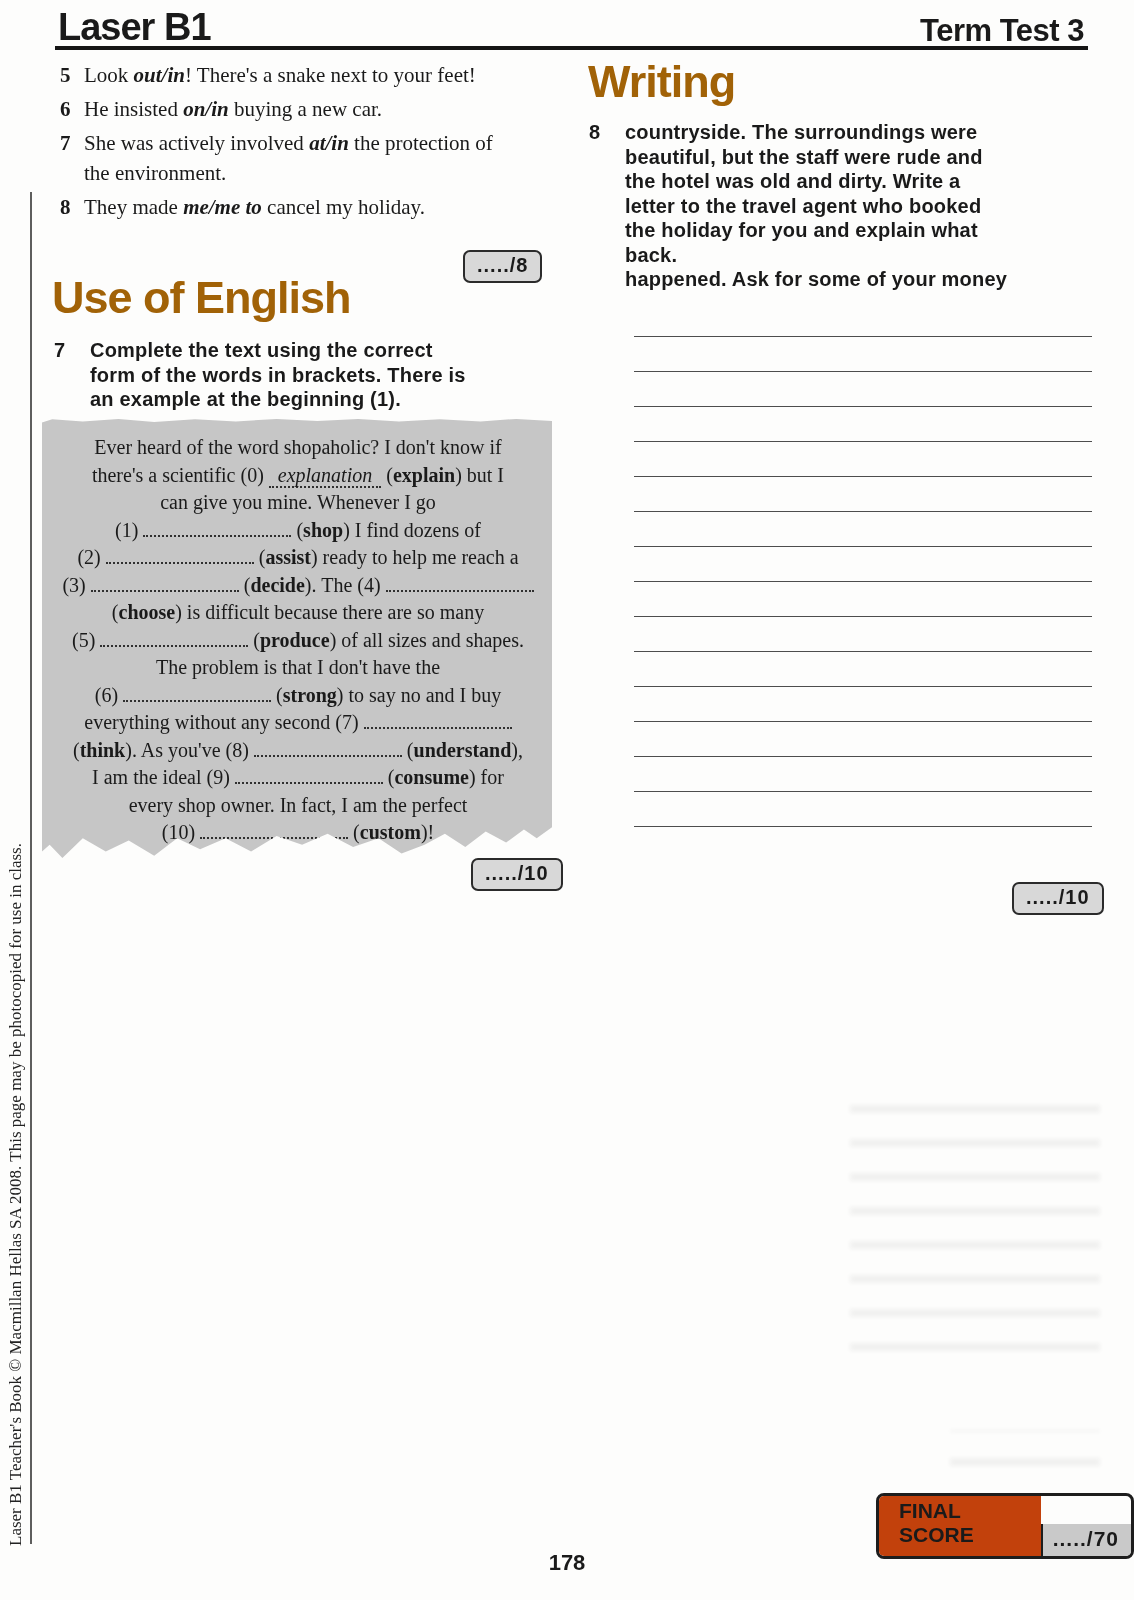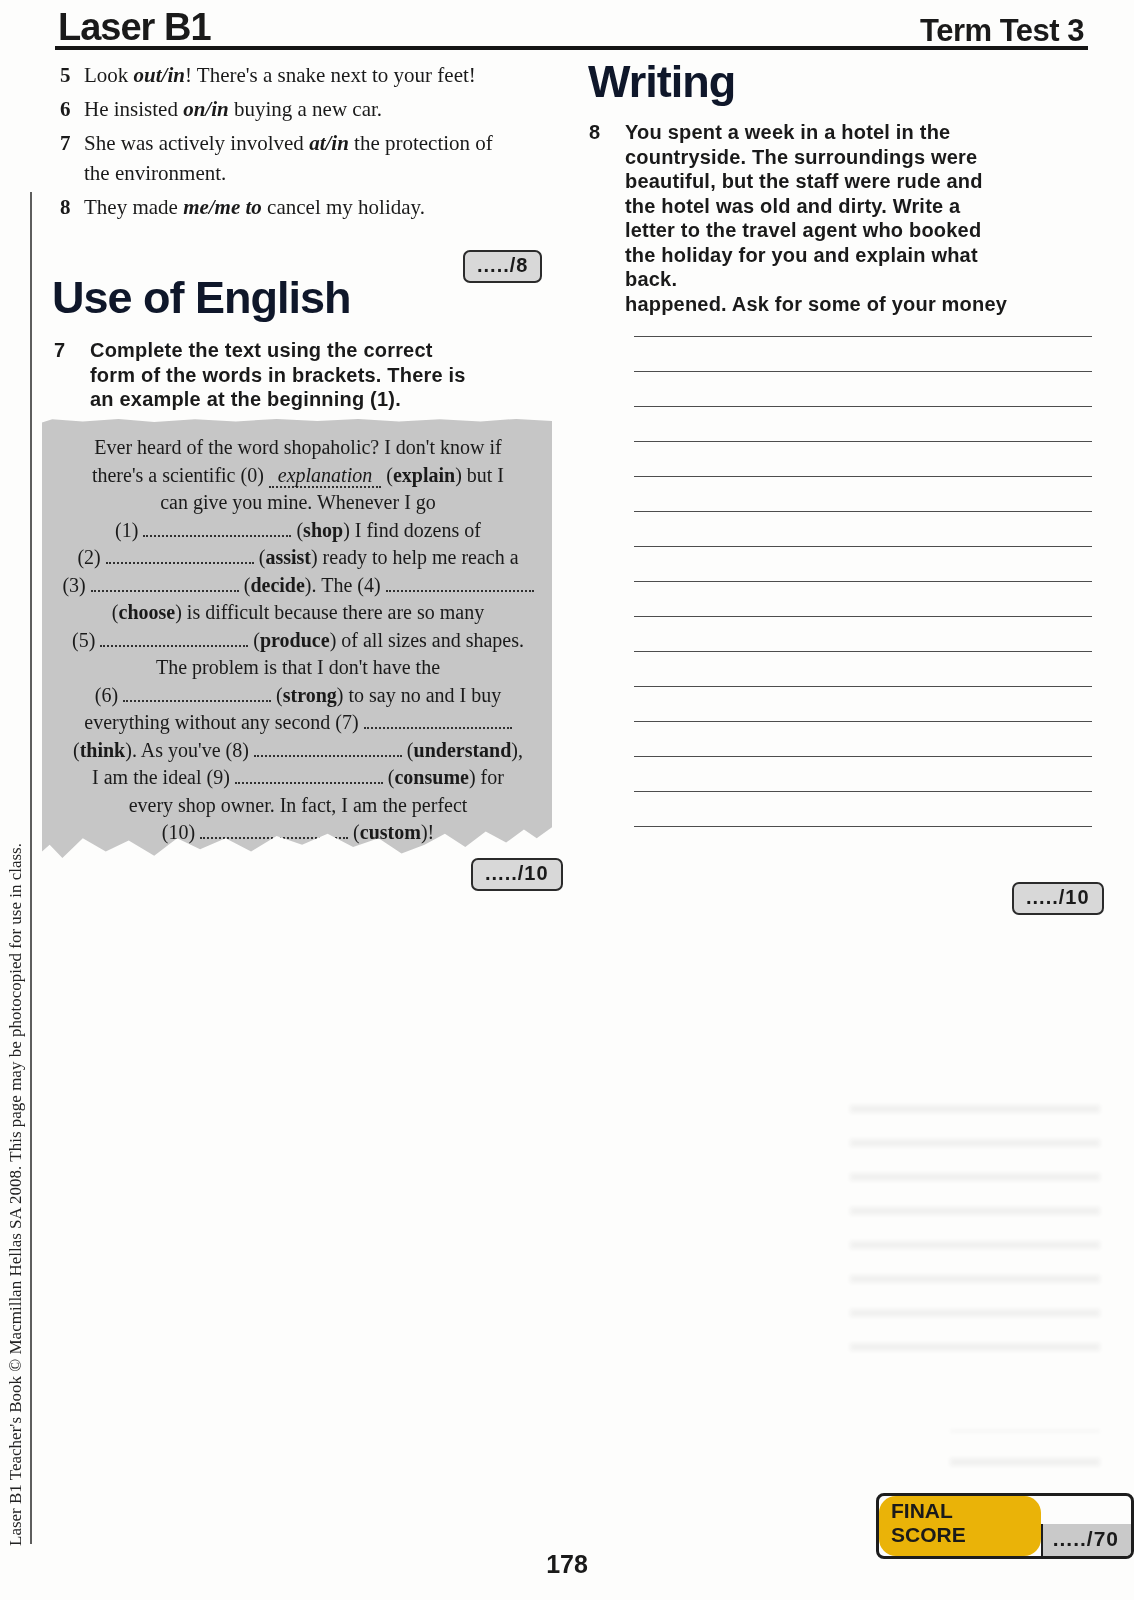--- a/index.html
+++ b/index.html
@@ -27,21 +27,21 @@
   .b{font-weight:bold;}
   
   .scorebox{position:absolute;background:#d8d8d8;border:2px solid #2b2b2b;border-radius:7px;
     font-family:"Liberation Sans",sans-serif;font-weight:bold;font-size:20px;
     padding:2px 12px 4px 12px;letter-spacing:1px;}
   .sb-grammar{left:463px;top:250px;}
   .sb-uoe{left:471px;top:858px;}
   .sb-writing{left:1012px;top:882px;}
   
   .sec-h{position:absolute;font-family:"Liberation Sans",sans-serif;font-weight:600;
-    font-size:45px;letter-spacing:-1px;color:#0f172a;}
+    font-size:45px;letter-spacing:-1px;color:#a16207;}
   .h-uoe{left:52px;top:272px;}
   .h-writing{left:588px;top:56px;}
   
   .task{position:absolute;display:flex;font-family:"Liberation Sans",sans-serif;
     font-weight:bold;font-size:20px;line-height:24.5px;letter-spacing:.2px;}
   .t-uoe{left:54px;top:338px;width:500px;}
   .t-writing{left:589px;top:120px;width:520px;}
   .task-num{width:36px;flex:0 0 36px;}
   
   .cloze{
@@ -54,25 +54,25 @@
   .cloze-line{white-space:nowrap;text-align:center;}
   .blank{display:inline-block;width:148px;height:15px;border-bottom:2px dotted #2f2f2f;vertical-align:baseline;}
   .answer{font-style:italic;border-bottom:2px dotted #2f2f2f;padding:0 9px;}
   
   .wlines{position:absolute;left:634px;top:302px;width:458px;}
   .wline{height:34px;border-bottom:1.5px solid #4d4d4d;}
   
   .final{position:absolute;left:876px;top:1493px;display:flex;align-items:stretch;
     border:3px solid #1d1d1d;border-radius:8px;overflow:hidden;
     font-family:"Liberation Sans",sans-serif;font-weight:bold;font-size:21px;}
-  .final-label{background:#eab308;padding:3px 10px 5px 12px;border-radius:17px;}
+  .final-label{background:#c2410c;padding:3px 10px 5px 20px;}
   .final-val{background:#c9c9c9;padding:3px 12px 5px 10px;letter-spacing:1px;border-left:2px solid #1d1d1d;margin-top:28px;}
   
   .pagenum{position:absolute;left:0;right:0;top:1550px;text-align:center;
-    font-family:"Liberation Sans",sans-serif;font-weight:600;font-size:25px;}
+    font-family:"Liberation Sans",sans-serif;font-weight:600;font-size:22px;}
   
   .bleed{position:absolute;opacity:.05;filter:blur(2px);
     background:repeating-linear-gradient(0deg,transparent 0 14px,#222 14px 22px,transparent 22px 34px);}
   .bleed1{left:850px;top:1105px;width:250px;height:260px;}
   .bleed2{left:950px;top:1430px;width:150px;height:50px;}
 </style>
 </head>
 <body>
 
 <div class="page">
@@ -138,21 +138,20 @@
 
   <div class="scorebox sb-uoe">
     <span>...../10</span>
   </div>
 
   <div class="sec-h h-writing">Writing</div>
 
   <div class="task t-writing">
     <span class="task-num">8</span>
     <div id="writing-prompt">
-        <div>You spent a week in a hotel in the</div>
         <div>countryside. The surroundings were</div>
         <div>beautiful, but the staff were rude and</div>
         <div>the hotel was old and dirty. Write a</div>
         <div>letter to the travel agent who booked</div>
         <div>the holiday for you and explain what</div>
         <div>back.</div>
         <div>happened. Ask for some of your money</div>
       </div>
   </div>
 

